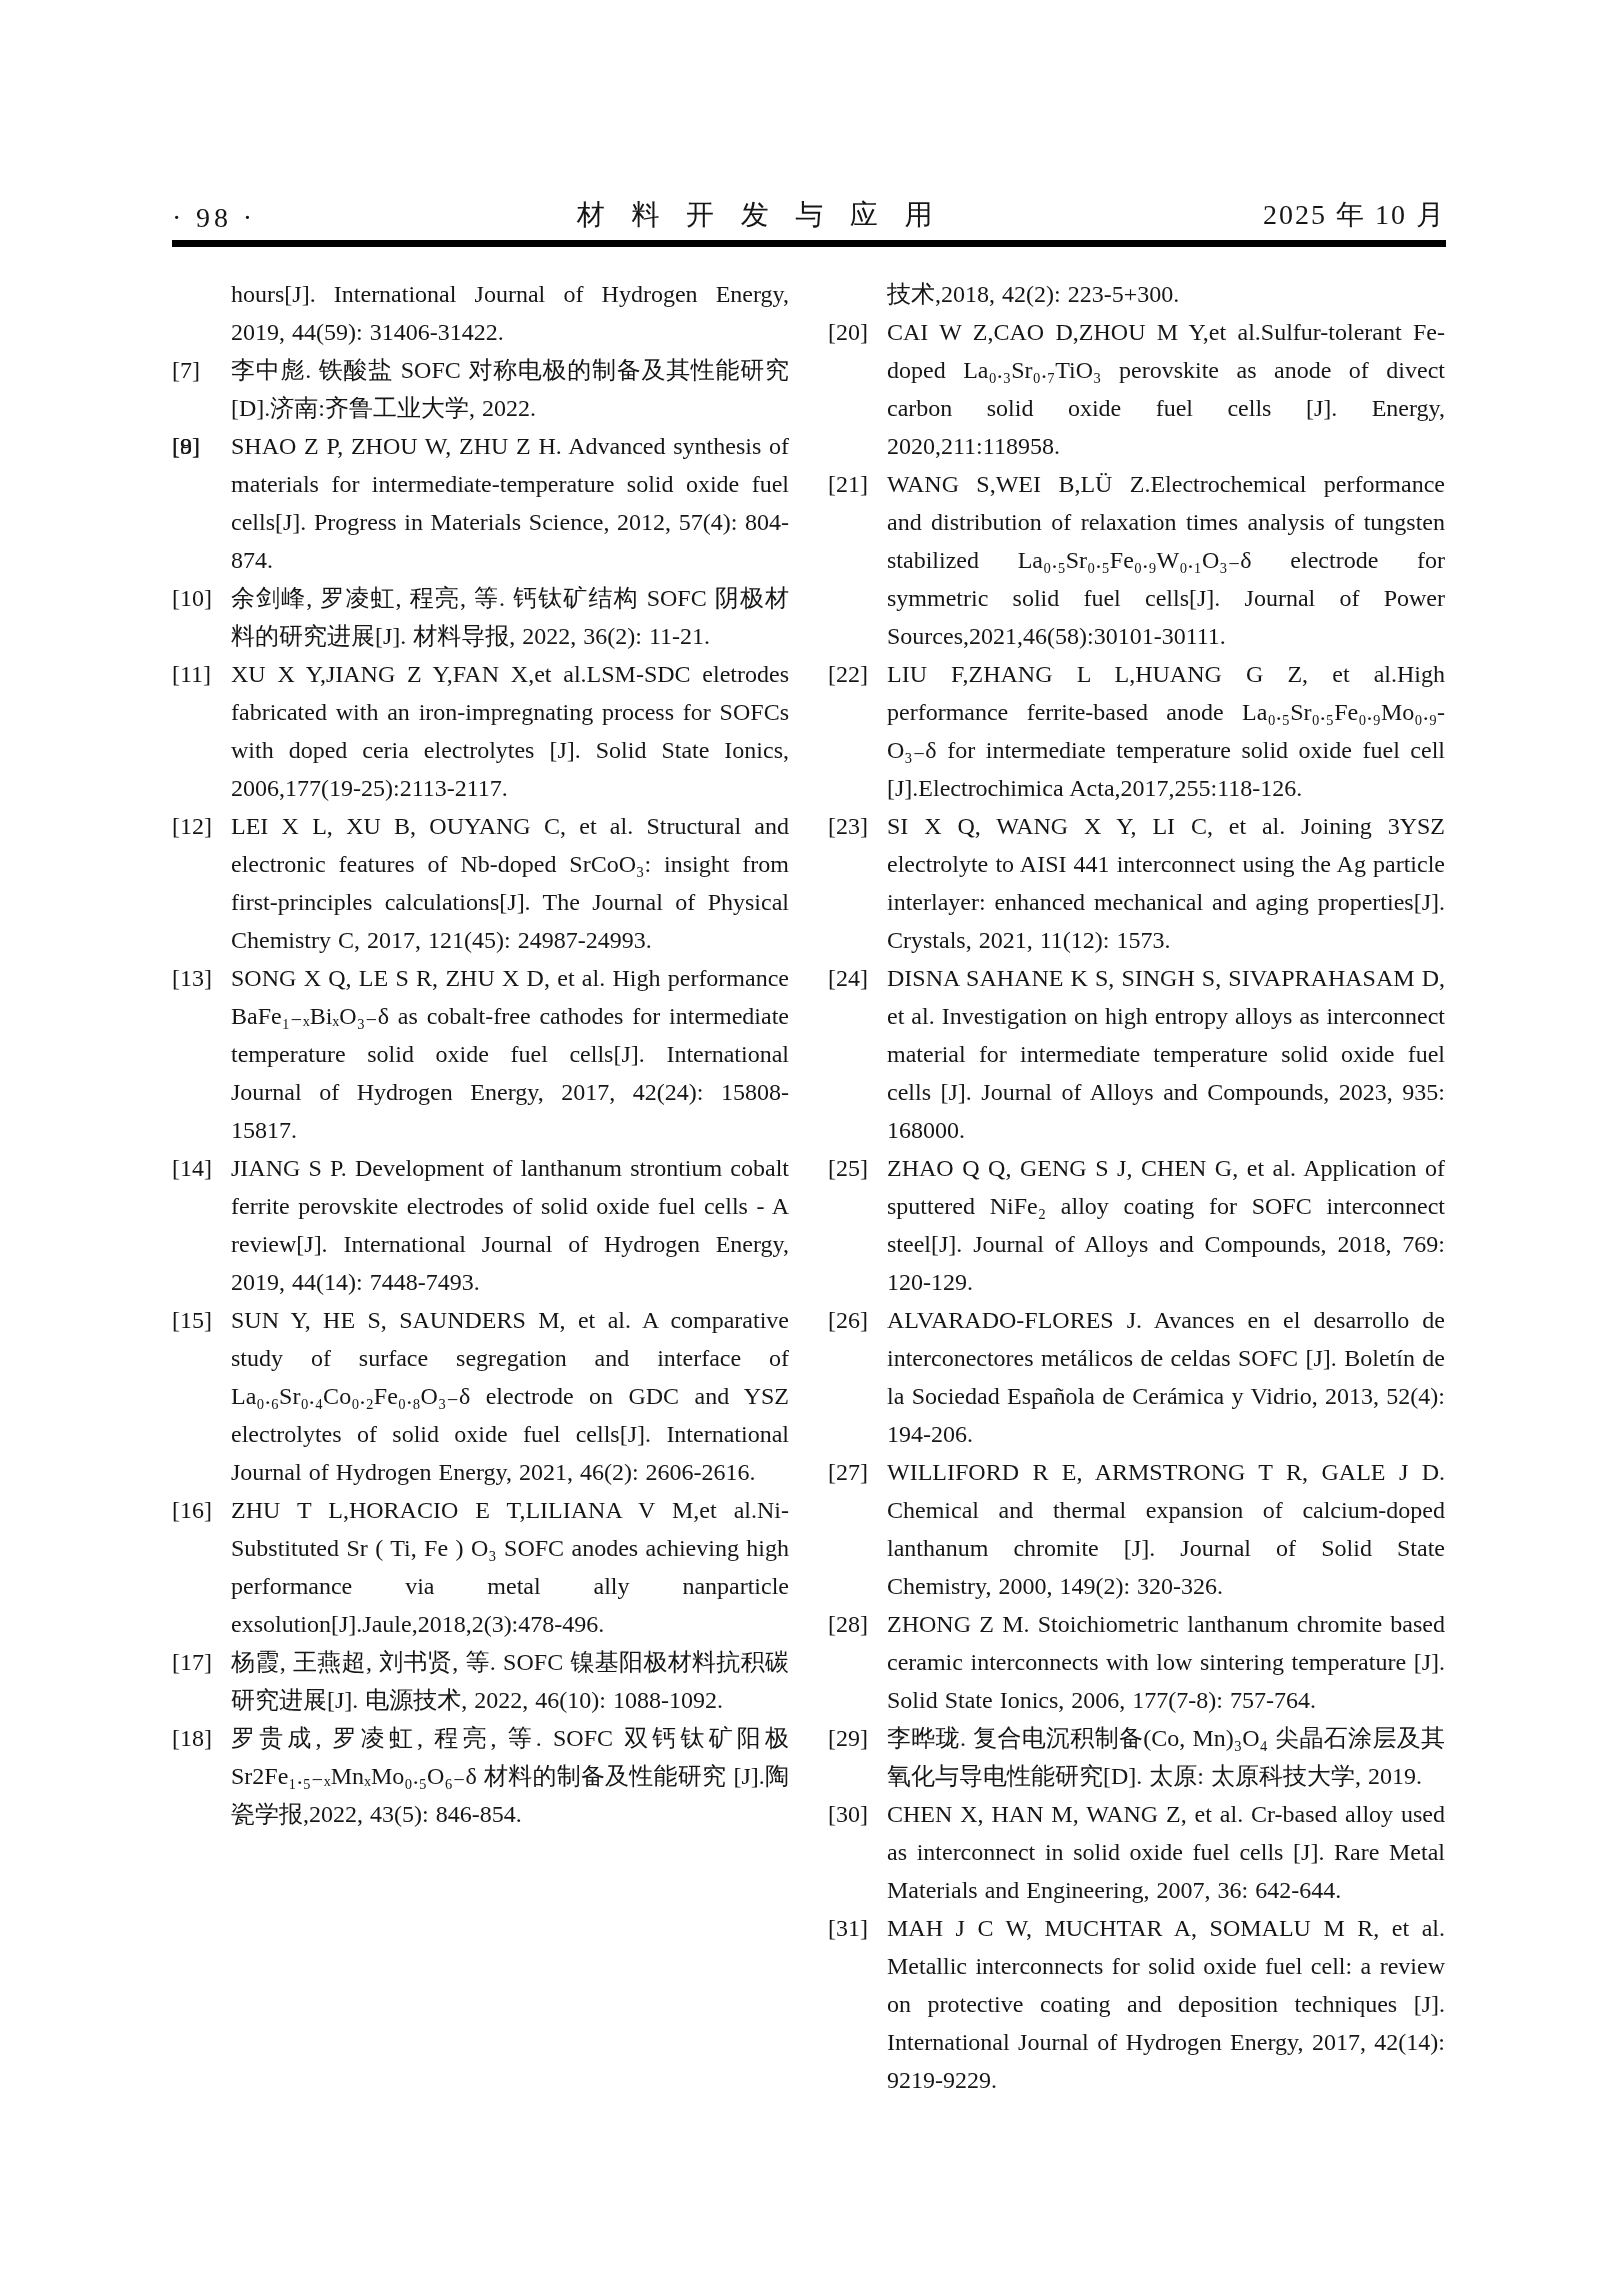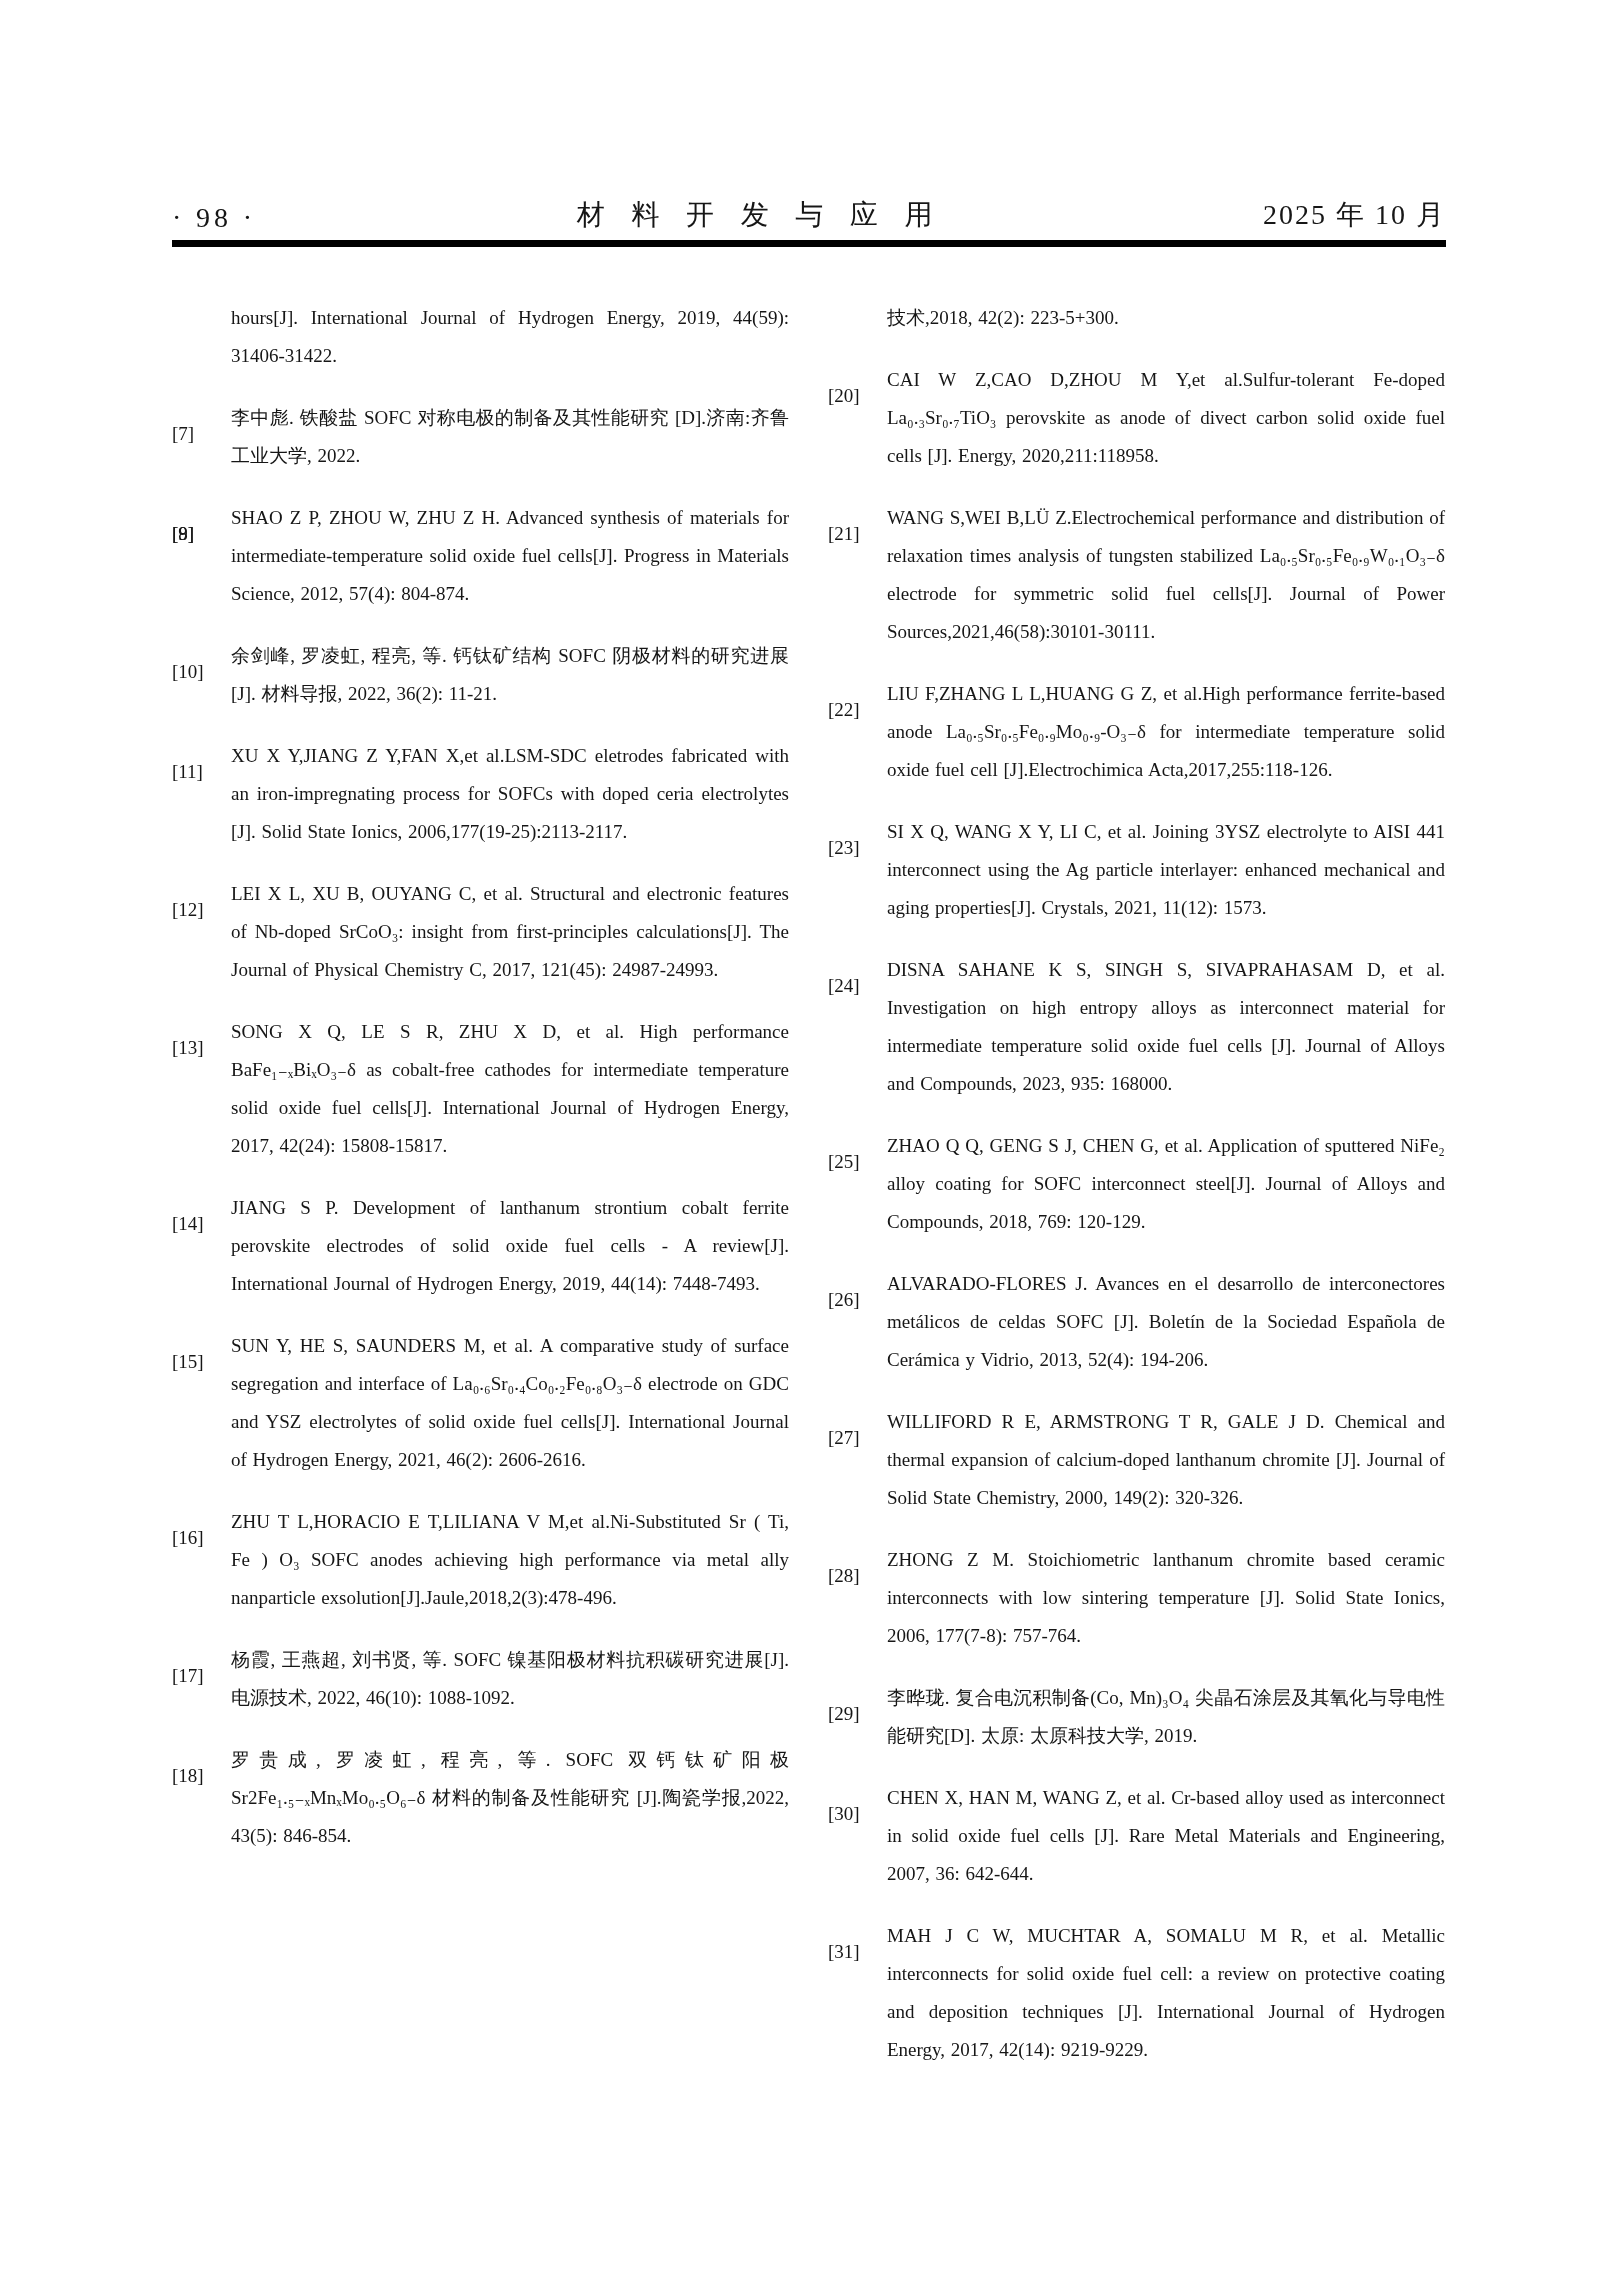--- a/index.html
+++ b/index.html
@@ -25,26 +25,25 @@
   }
   .columns {
     position: absolute; left: 172px; top: 275px; width: 1274px;
     display: flex; gap: 39px;
   }
   .column { width: 617px; }
   .ref {
     position: relative;
     padding-left: 59px;
     text-align: justify;
-    font-size: 19px;
+    font-size: 24px;
     line-height: 38px;
     word-spacing: 1px;
-    margin-top: 24px;
   }
-  .ref .num { position: absolute; left: 0; top: 16px; }
+  .ref .num { position: absolute; left: 0; top: 0; }
 </style>
 </head>
 <body>
 
 <div class="page">
 
   <div class="header">
     <span class="page-number">· 98 ·</span>
     <span class="journal-title">材 料 开 发 与 应 用</span>
     <span class="issue-date">2025 年 10 月</span>

